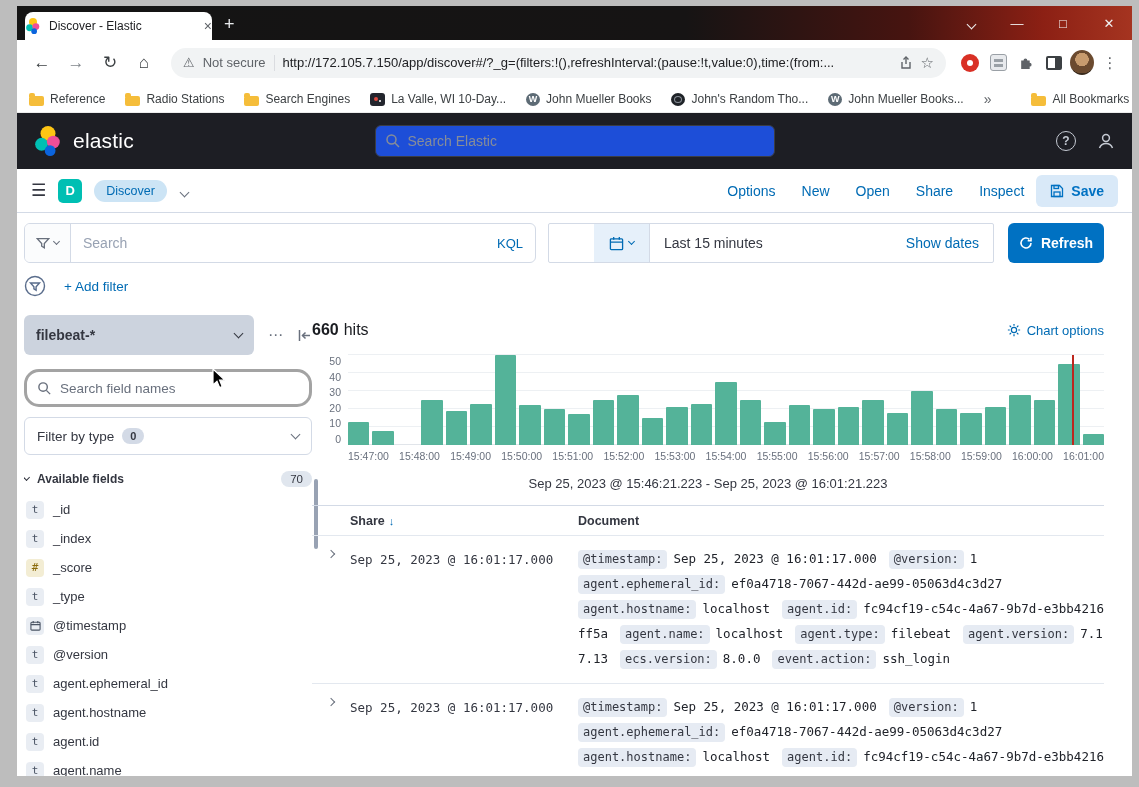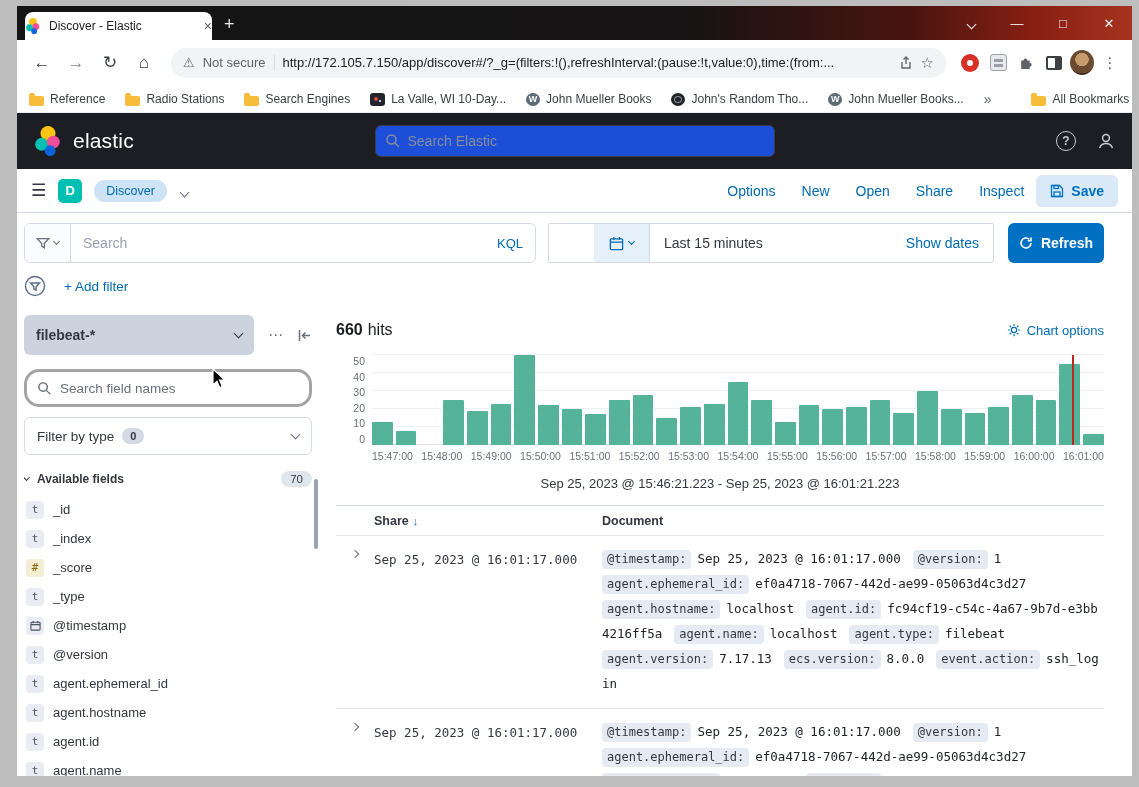--- a/index.html
+++ b/index.html
@@ -85,21 +85,21 @@
   .kql { color:#006bb4; font-size:13px; padding:0 12px; }
   .qdate { flex:1; height:40px; border:1px solid #d3dae6; border-radius:2px; display:flex; align-items:center; overflow:hidden; background:#fff;padding-left:45px; }
   .qdate-cal { width:56px; align-self:stretch; background:#e6f0fa; border-right:1px solid #d3dae6; display:flex; align-items:center; justify-content:center; gap:5px; color:#006bb4; }
   .qdate-val { font-size:14px; color:#343741; padding-left:14px; }
   .qdate-show { margin-left:auto; padding-right:14px; color:#006bb4; font-size:14px; }
   .refresh-btn { flex:0 0 96px; height:40px; background:#0071c2; color:#fff; border-radius:6px; display:flex; align-items:center; justify-content:center; gap:8px; font-size:14px; font-weight:600; margin-left:2px; }
 
   .filterrow { display:flex; align-items:center; gap:10px; margin:12px 0 10px 0; }
   .addfilter { color:#006bb4; font-size:13.5px; margin-left:8px; }
 
-  .content { flex:1; overflow:hidden; display:flex; gap:24px; }
+  .content { flex:1; overflow:hidden; display:flex; }
 
   
   .sidebar { flex:0 0 288px; position:relative; padding-top:8px; }
   .side-head { display:flex; align-items:center; gap:14px; }
   .idx-btn { flex:1; height:40px; background:#ccd3de; border-radius:6px; display:flex; align-items:center; padding:0 12px; font-size:14px; font-weight:700; color:#343741; gap:10px; }
   .idx-btn .chev { margin-left:auto; color:#343741; }
   .side-ic { color:#69707d; font-size:15px; display:flex; align-items:center; }
   .fsearch { margin-top:14px; height:38px; border:3px solid #a3a3a3; border-radius:15px; display:flex; align-items:center; padding:0 10px; gap:8px; background:#fff; }
   .fsearch input { border:none; outline:none; flex:1; font-size:13.5px; color:#343741; font-family:inherit; }
   .fsearch input::placeholder { color:#69707d; }

